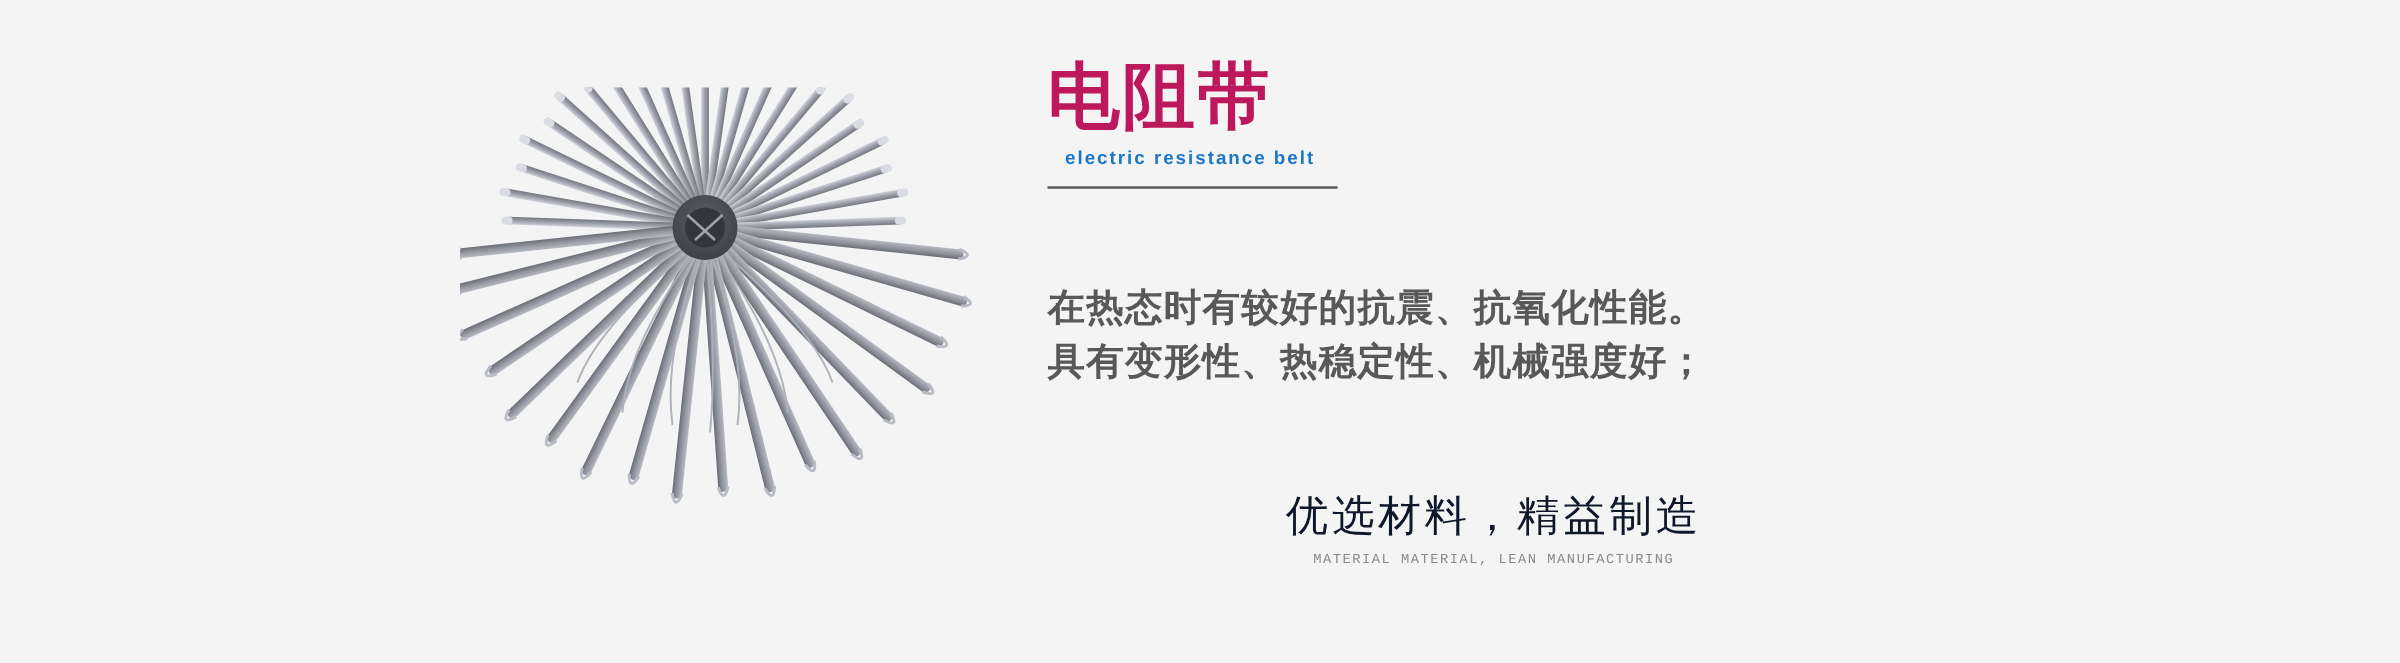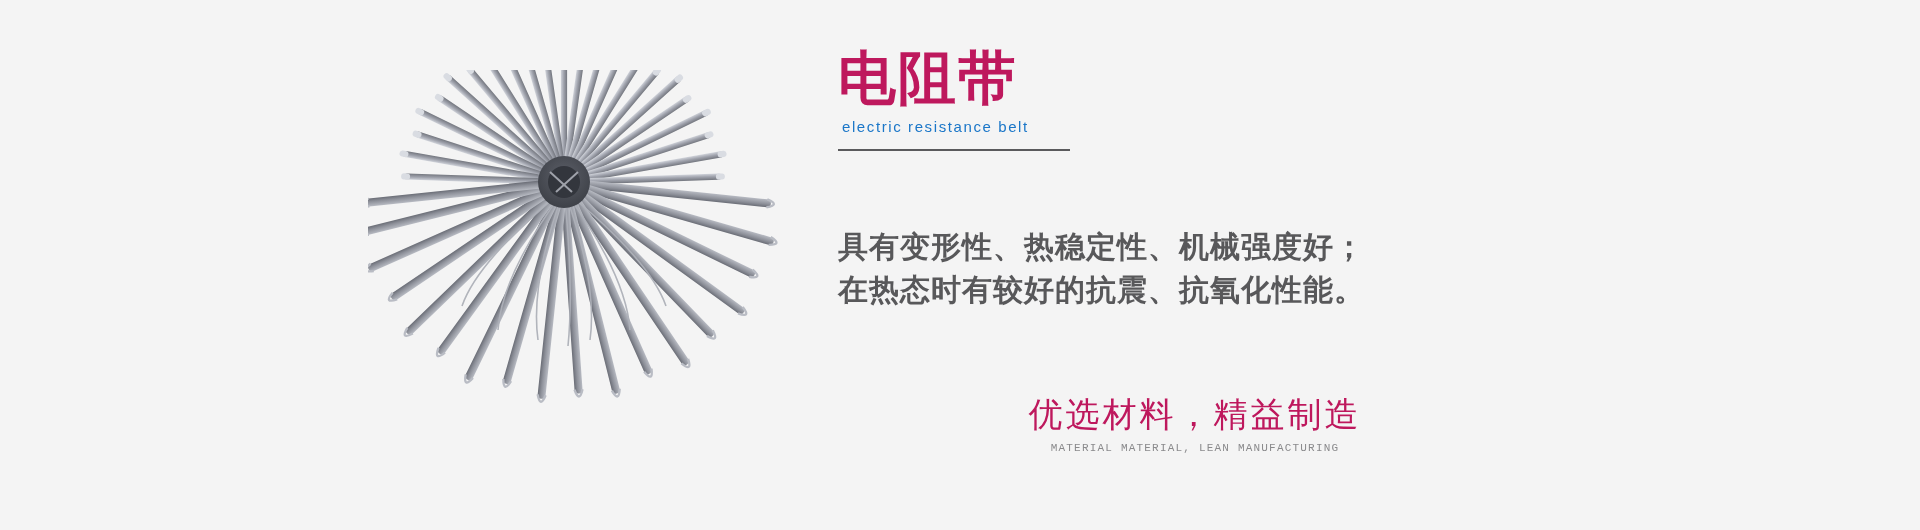--- a/index.html
+++ b/index.html
@@ -59,23 +59,23 @@
   .main-title {
     font-size: 58px;
     line-height: 60px;
     font-weight: bold;
     color: #be185d;
     letter-spacing: 2px;
     margin: 0;
     white-space: nowrap;
   }
   .sub-title {
-    margin: 10px 0 0 4px;
+    margin: 10px 0 0 14px;
     font-size: 15px;
-    font-weight: normal;
+    font-weight: bold;
     letter-spacing: 1.6px;
     color: #1a76c8;
     white-space: nowrap;
   }
   .divider {
     margin-top: 14px;
     width: 232px;
     height: 2px;
     background: #5a5a5c;
   }
@@ -96,24 +96,24 @@
   }
 
   .slogan-block {
     position: absolute;
     left: 117px;
     top: 392px;
     width: 480px;
     text-align: center;
   }
   .slogan-cn {
-    font-family: Liberation Sans, sans-serif;
+    font-family: Liberation Serif, serif;
     font-size: 34px;
     line-height: 44px;
-    color: #be185d;
+    color: #0f172a;
     letter-spacing: 3px;
     white-space: nowrap;
     text-align: center;
   }
   .slogan-en {
     margin-top: 4px;
     font-family: "Liberation Mono", "DejaVu Sans Mono", monospace;
     font-size: 11px;
     line-height: 16px;
     color: #8a8a8c;
@@ -338,22 +338,22 @@
 
   <div class="content">
 
     <div class="title-block">
       <div class="main-title">电阻带</div>
       <div class="sub-title">electric resistance belt</div>
       <div class="divider"></div>
     </div>
 
     <div class="body-block">
+      <div class="body-line">在热态时有较好的抗震、抗氧化性能。</div>
       <div class="body-line">具有变形性、热稳定性、机械强度好；</div>
-      <div class="body-line">在热态时有较好的抗震、抗氧化性能。</div>
     </div>
 
     <div class="slogan-block">
       <div class="slogan-cn">优选材料，精益制造</div>
       <div class="slogan-en">MATERIAL MATERIAL, LEAN MANUFACTURING</div>
     </div>
 
   </div>
 </div>
 

